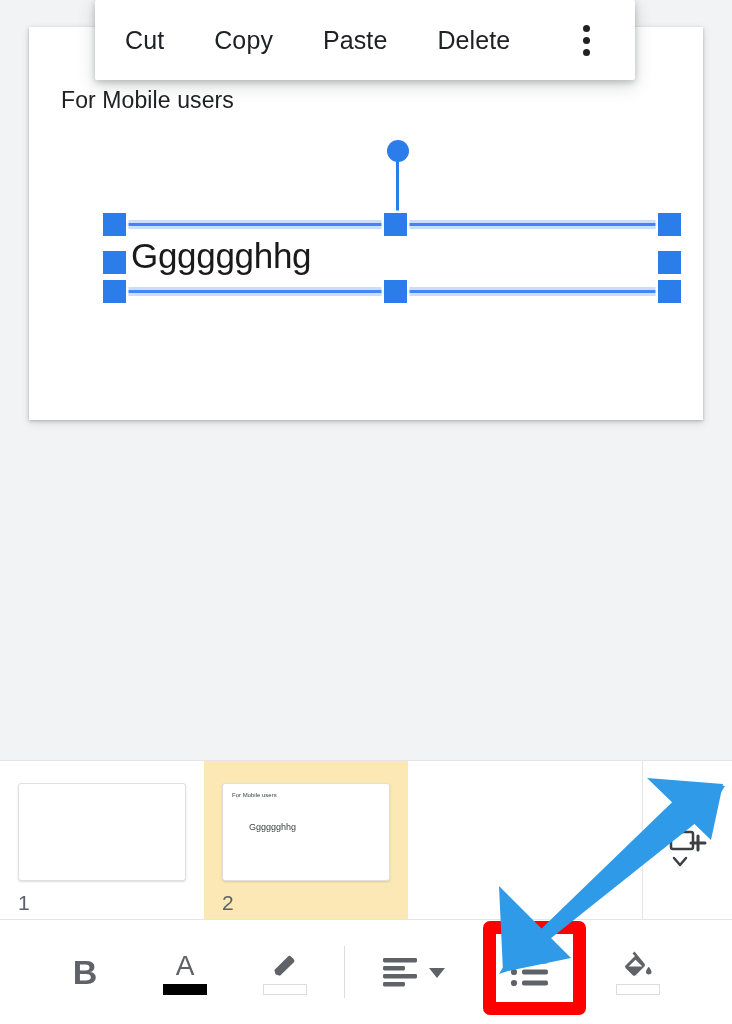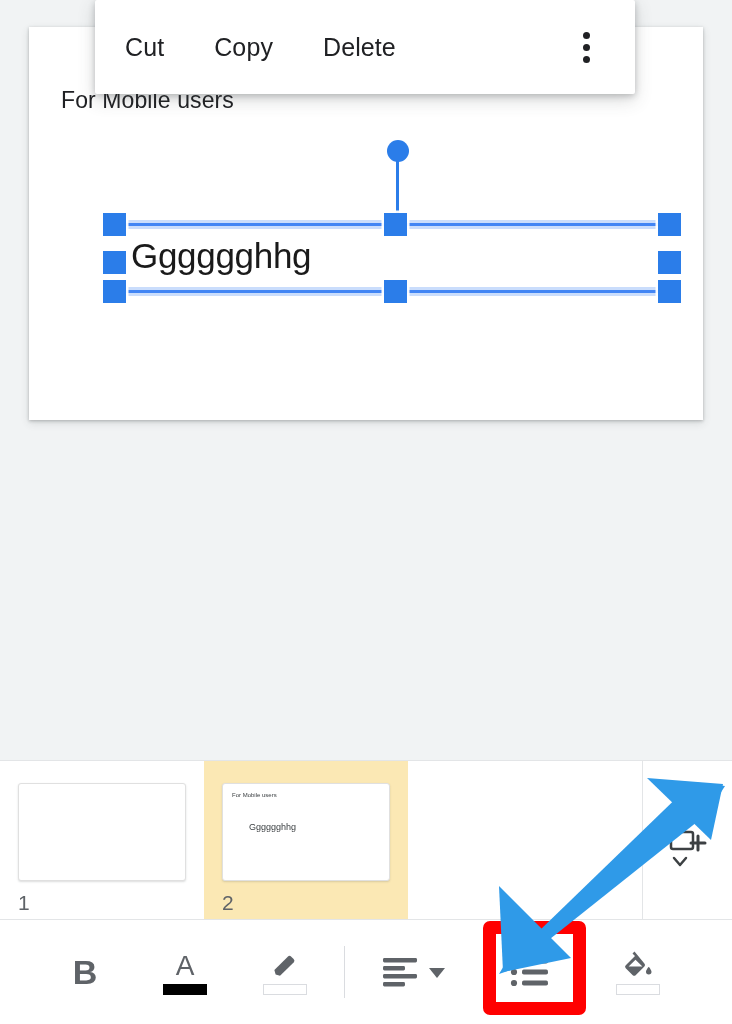--- a/index.html
+++ b/index.html
@@ -57,21 +57,21 @@
   .rotate-stem {
     position:absolute; left:277px; top:-70px; width:3px; height:72px; background:#2b7de9;
   }
   .rotate-knob {
     position:absolute; left:268px; top:-83px; width:22px; height:22px;
     border-radius:50%; background:#2b7de9;
   }
 
   
   .ctx-menu {
-    position:absolute; left:95px; top:0; width:540px; height:94px;
+    position:absolute; left:95px; top:0; width:540px; height:80px;
     background:#ffffff; border-radius:2px;
     box-shadow:0 2px 6px rgba(60,64,67,.28), 0 6px 18px rgba(60,64,67,.20);
     display:flex; align-items:center; justify-content:flex-start;
     padding:0 32px 0 30px; z-index:30;
   }
   .ctx-item {
     font-size:25px; color:#202124; letter-spacing:.1px;
     padding:10px 0; margin-right:50px; white-space:nowrap; background:none; border:none;
     font-family:"Liberation Sans", sans-serif; cursor:pointer;
   }
@@ -166,20 +166,21 @@
         <div class="handle h-bl"></div>
         <div class="handle h-bm"></div>
         <div class="handle h-br"></div>
       </div>
     </div>
   </div>
 
   <div class="ctx-menu">
     <button class="ctx-item">Cut</button>
     <button class="ctx-item">Copy</button>
+    <button class="ctx-item">Paste</button>
     <button class="ctx-item">Delete</button>
     <div class="ctx-more">
       <span></span>
       <span></span>
       <span></span>
     </div>
   </div>
 
   <div class="filmstrip">
 

